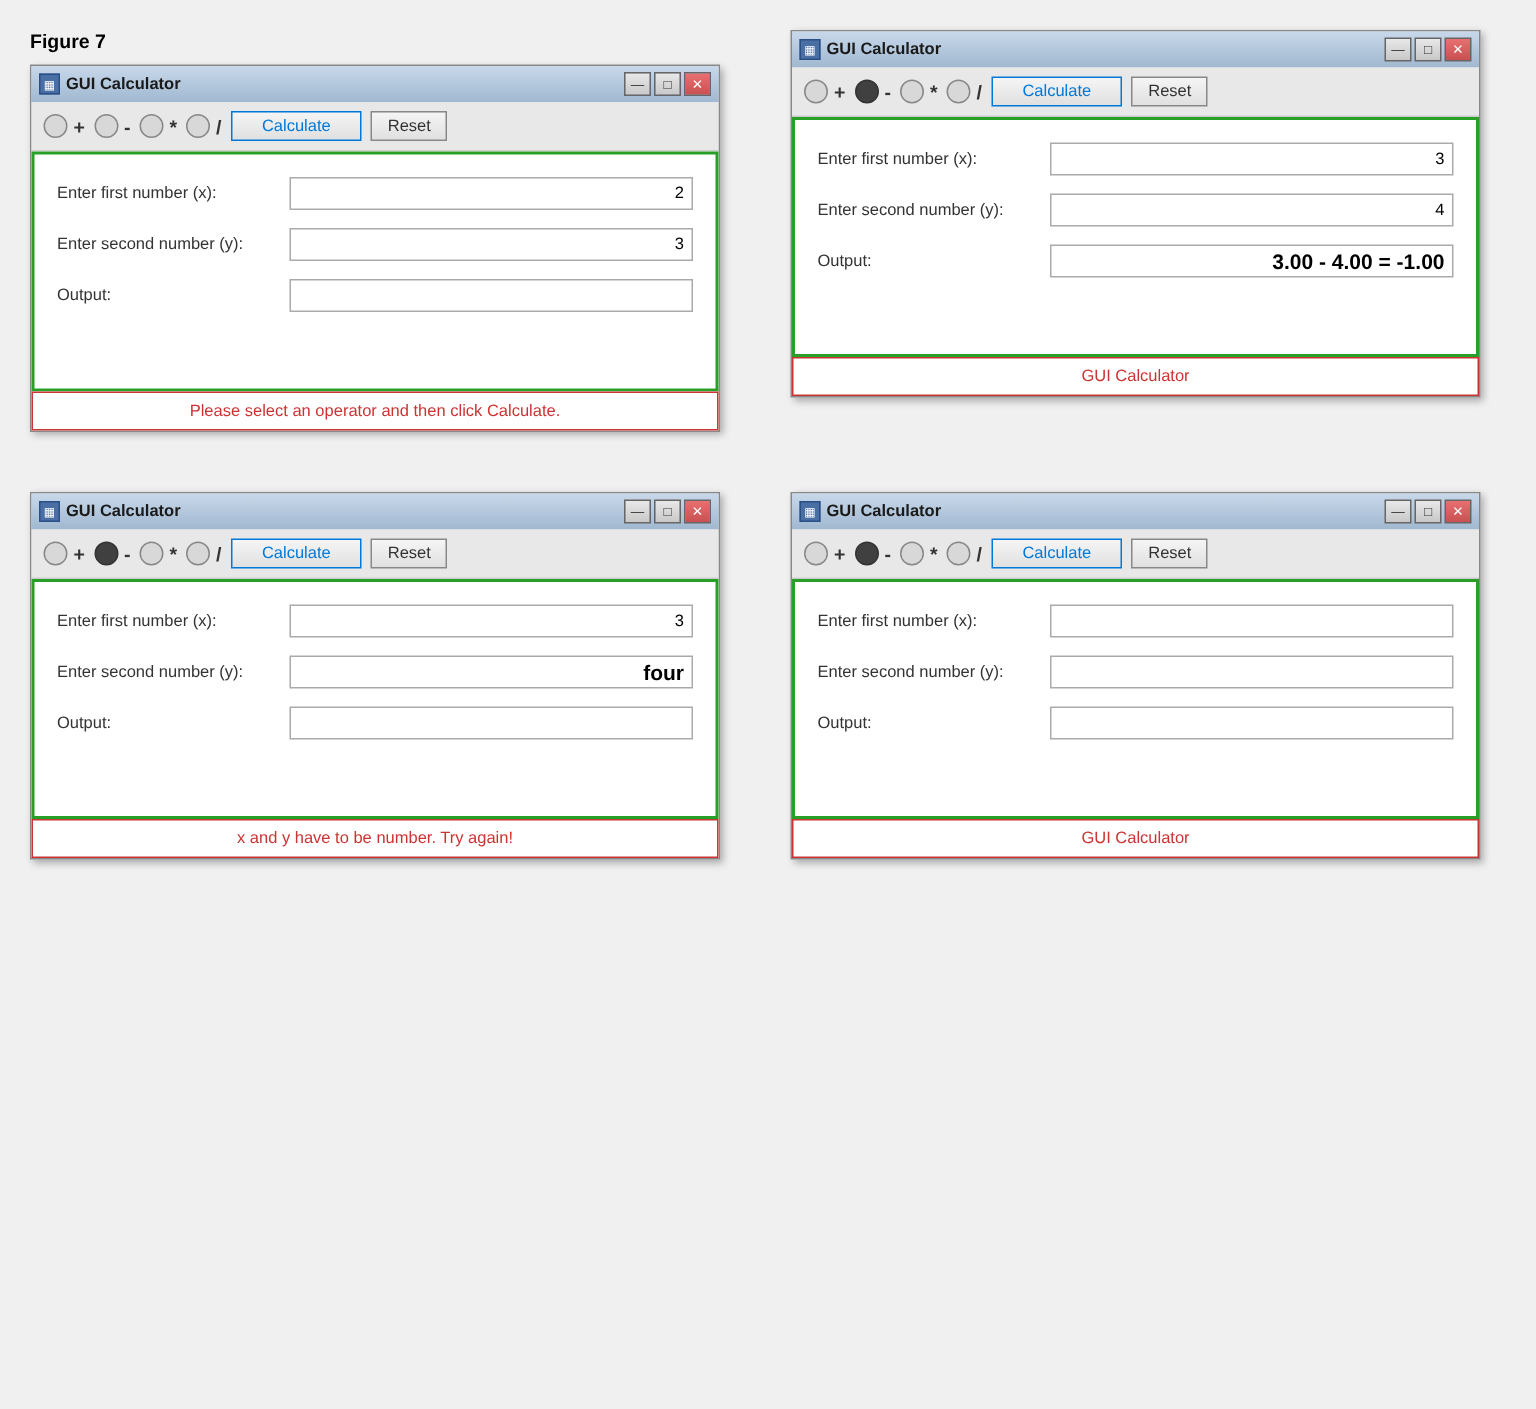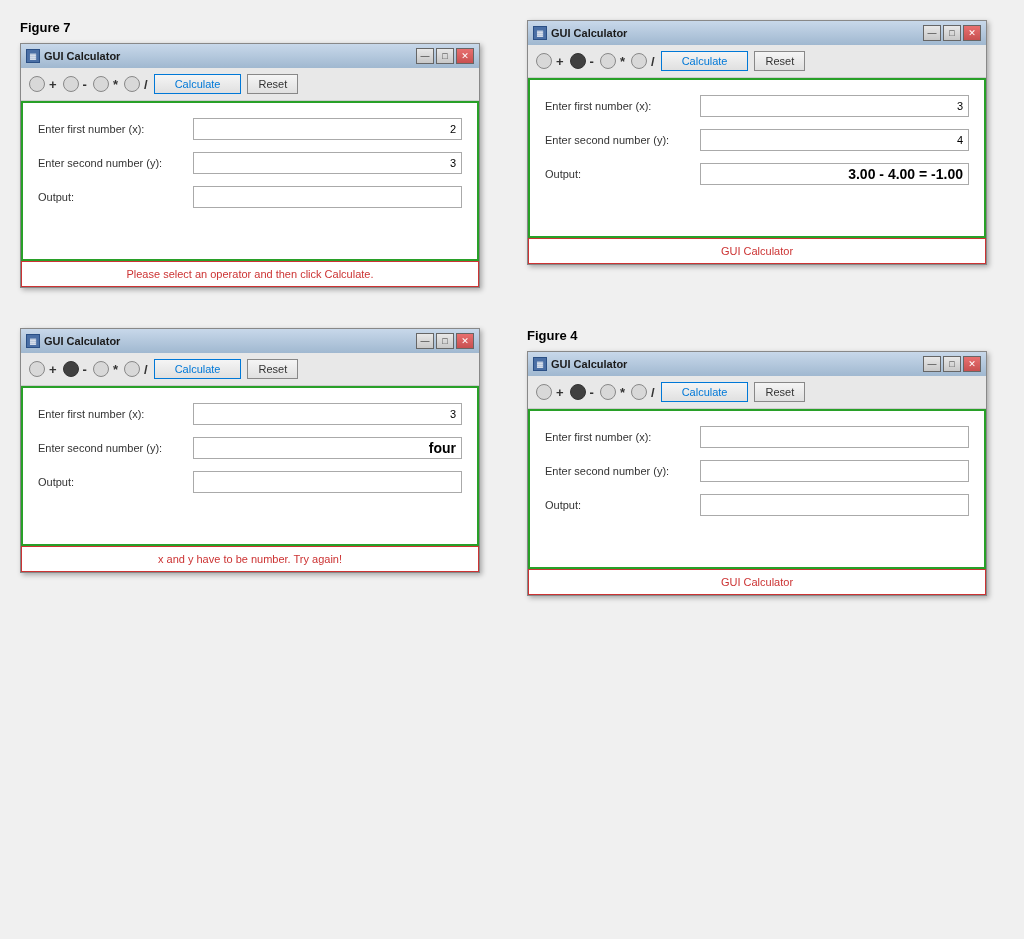--- a/index.html
+++ b/index.html
@@ -332,21 +332,20 @@
           </div>
           <div class="field-row">
             <span class="field-label">Output:</span>
             <input type="text" class="field-input" style="">
           </div>
         </div>
         <div class="status-bar error">x and y have to be number. Try again!</div>
       </div>
     </div>
     <div>
-      <div class="figure-label">Figure 4</div>
       <div class="window">
         <div class="titlebar">
           <div class="titlebar-left">
             <div class="titlebar-icon">▦</div>
             <div class="titlebar-title">GUI Calculator</div>
           </div>
           <div class="titlebar-buttons">
             <div class="titlebar-btn">—</div>
             <div class="titlebar-btn">□</div>
             <div class="titlebar-btn close-btn">✕</div>

